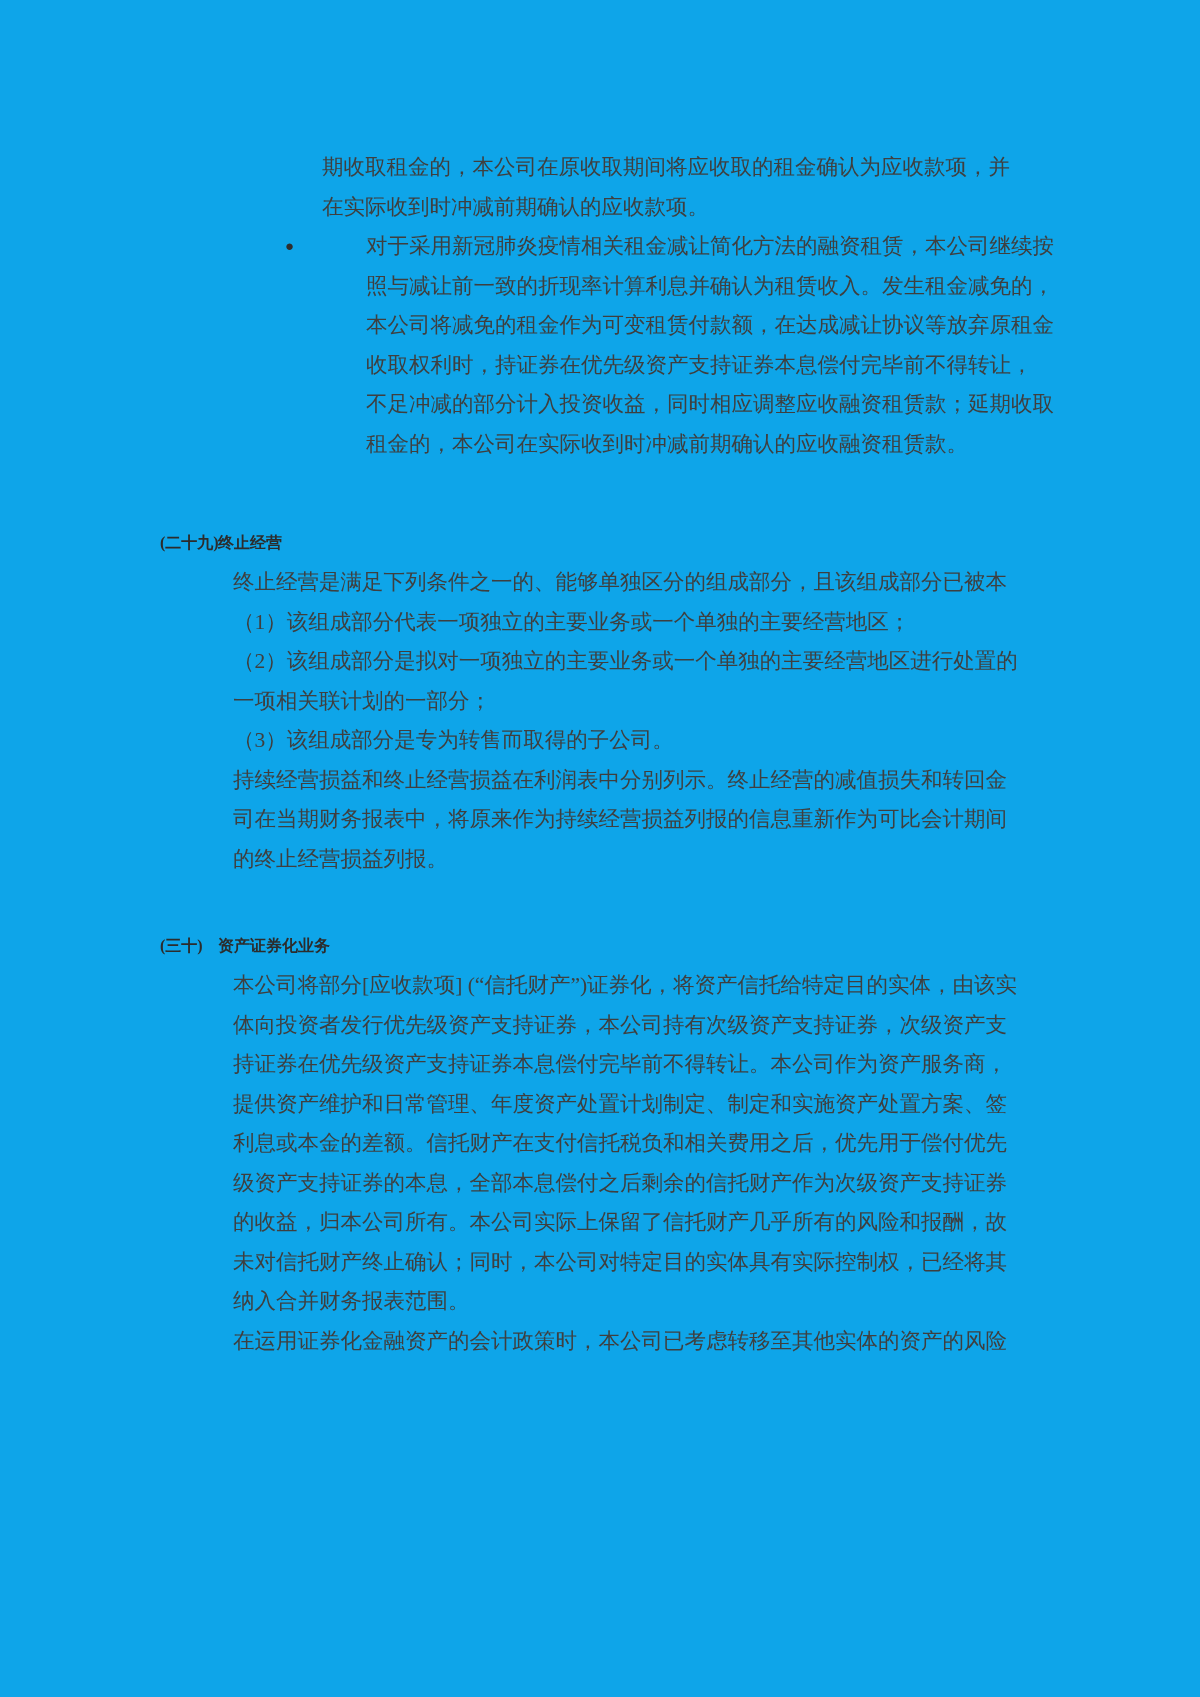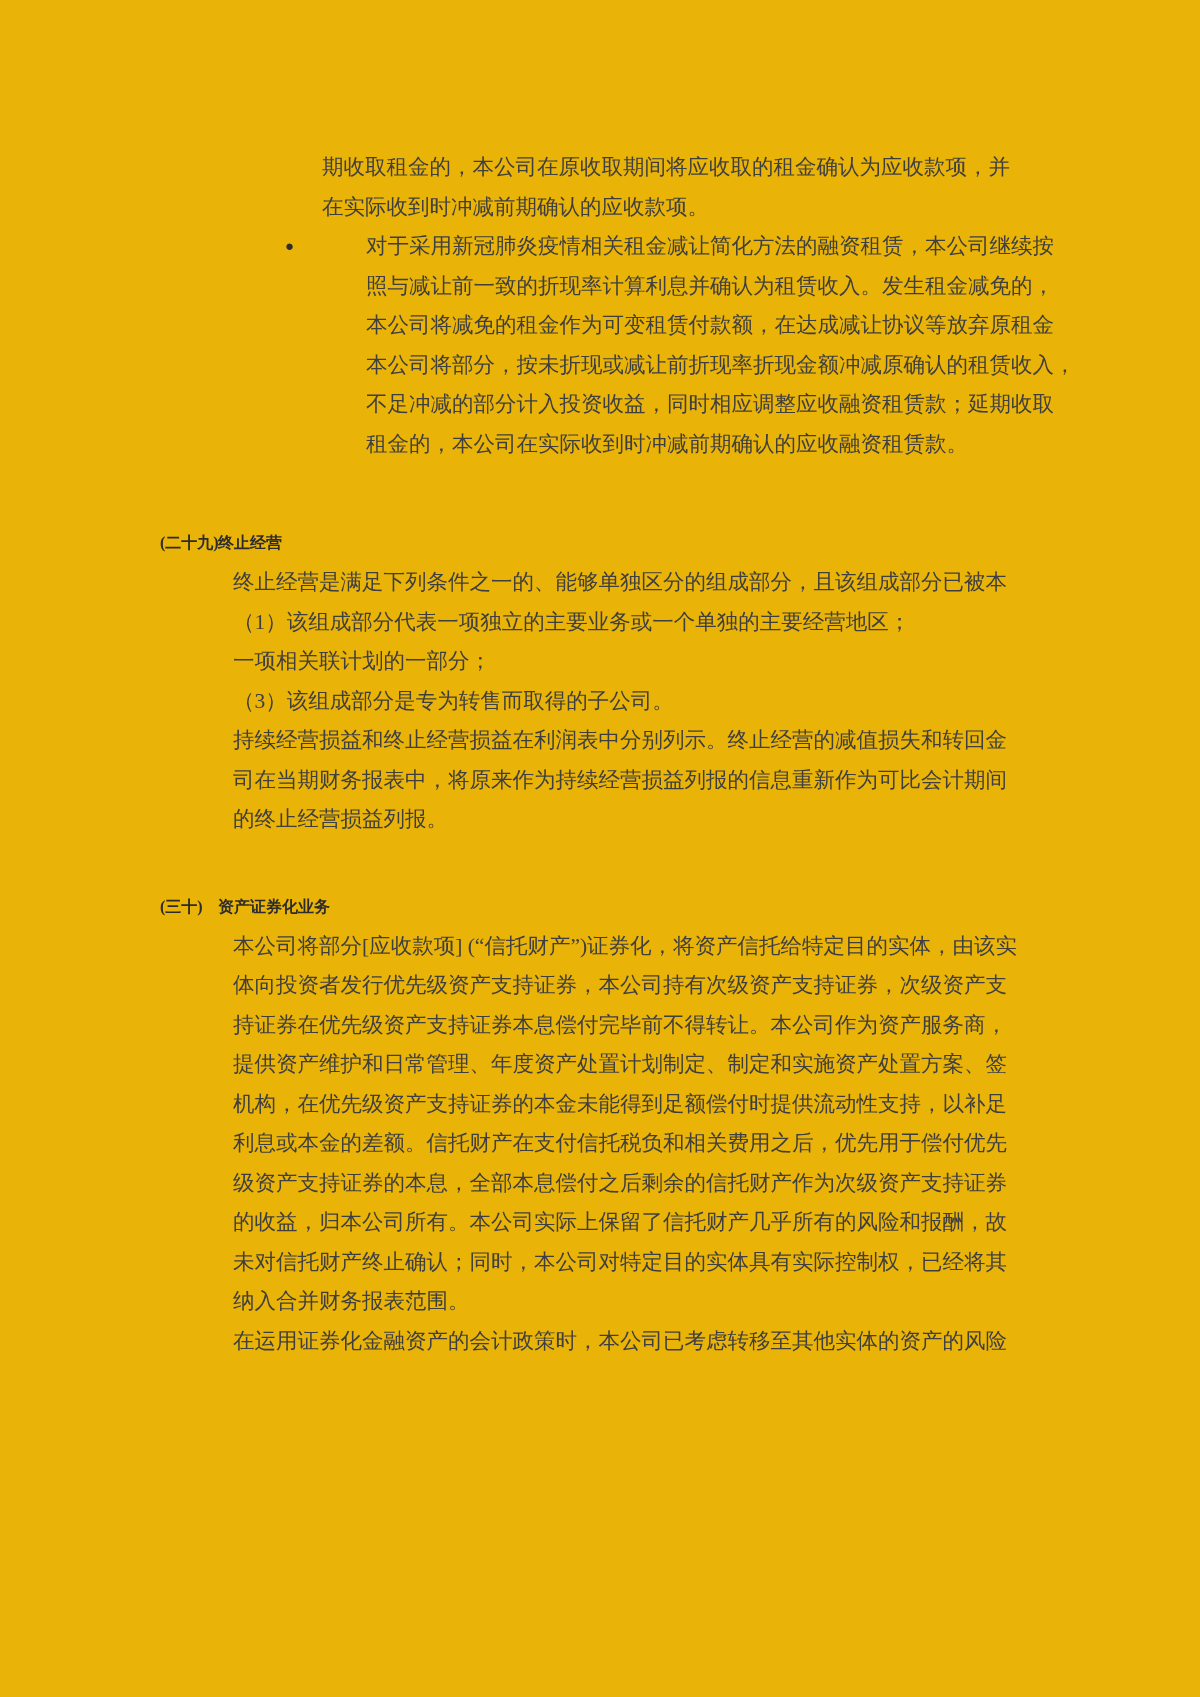--- a/index.html
+++ b/index.html
@@ -4,21 +4,21 @@
 <style>
   html, body {
     margin: 0;
     padding: 0;
     background: #ffffff;
   }
   .page {
     position: relative;
     width: 1200px;
     height: 1697px;
-    background: #eab308;
+    background: #0ea5e9;
     overflow: hidden;
     font-family: "Liberation Serif", "DejaVu Serif", serif;
     color: #3f3f3f;
     font-size: 21.5px;
     line-height: 39.5px;
   }
   .line {
     white-space: nowrap;
   }
   
@@ -78,53 +78,53 @@
       <div class="line">期收取租金的，本公司在原收取期间将应收取的租金确认为应收款项，并</div>
       <div class="line">在实际收到时冲减前期确认的应收款项。</div>
     </div>
 
   <div class="bullet-row">
     <span class="bullet-dot">●</span>
     <div class="bullet-text">
         <div class="line">对于采用新冠肺炎疫情相关租金减让简化方法的融资租赁，本公司继续按</div>
         <div class="line">照与减让前一致的折现率计算利息并确认为租赁收入。发生租金减免的，</div>
         <div class="line">本公司将减免的租金作为可变租赁付款额，在达成减让协议等放弃原租金</div>
-        <div class="line">本公司将部分，按未折现或减让前折现率折现金额冲减原确认的租赁收入，</div>
+        <div class="line">收取权利时，持证券在优先级资产支持证券本息偿付完毕前不得转让，</div>
         <div class="line">不足冲减的部分计入投资收益，同时相应调整应收融资租赁款；延期收取</div>
         <div class="line">租金的，本公司在实际收到时冲减前期确认的应收融资租赁款。</div>
       </div>
   </div>
 
   <div class="section sec29">
     <div class="section-heading">
       <span class="h-num">(二十九)</span>
       <span class="h-title">终止经营</span>
     </div>
     <div class="section-body">
         <div class="line">终止经营是满足下列条件之一的、能够单独区分的组成部分，且该组成部分已被本</div>
         <div class="line">（1）该组成部分代表一项独立的主要业务或一个单独的主要经营地区；</div>
+        <div class="line">（2）该组成部分是拟对一项独立的主要业务或一个单独的主要经营地区进行处置的</div>
         <div class="line">一项相关联计划的一部分；</div>
         <div class="line">（3）该组成部分是专为转售而取得的子公司。</div>
         <div class="line">持续经营损益和终止经营损益在利润表中分别列示。终止经营的减值损失和转回金</div>
         <div class="line">司在当期财务报表中，将原来作为持续经营损益列报的信息重新作为可比会计期间</div>
         <div class="line">的终止经营损益列报。</div>
       </div>
   </div>
 
   <div class="section sec30">
     <div class="section-heading">
       <span class="h-num">(三十)</span>
       <span class="h-title">资产证券化业务</span>
     </div>
     <div class="section-body">
         <div class="line">本公司将部分[应收款项] (“信托财产”)证券化，将资产信托给特定目的实体，由该实</div>
         <div class="line">体向投资者发行优先级资产支持证券，本公司持有次级资产支持证券，次级资产支</div>
         <div class="line">持证券在优先级资产支持证券本息偿付完毕前不得转让。本公司作为资产服务商，</div>
         <div class="line">提供资产维护和日常管理、年度资产处置计划制定、制定和实施资产处置方案、签</div>
-        <div class="line">机构，在优先级资产支持证券的本金未能得到足额偿付时提供流动性支持，以补足</div>
         <div class="line">利息或本金的差额。信托财产在支付信托税负和相关费用之后，优先用于偿付优先</div>
         <div class="line">级资产支持证券的本息，全部本息偿付之后剩余的信托财产作为次级资产支持证券</div>
         <div class="line">的收益，归本公司所有。本公司实际上保留了信托财产几乎所有的风险和报酬，故</div>
         <div class="line">未对信托财产终止确认；同时，本公司对特定目的实体具有实际控制权，已经将其</div>
         <div class="line">纳入合并财务报表范围。</div>
         <div class="line">在运用证券化金融资产的会计政策时，本公司已考虑转移至其他实体的资产的风险</div>
       </div>
   </div>
 
 </div>

